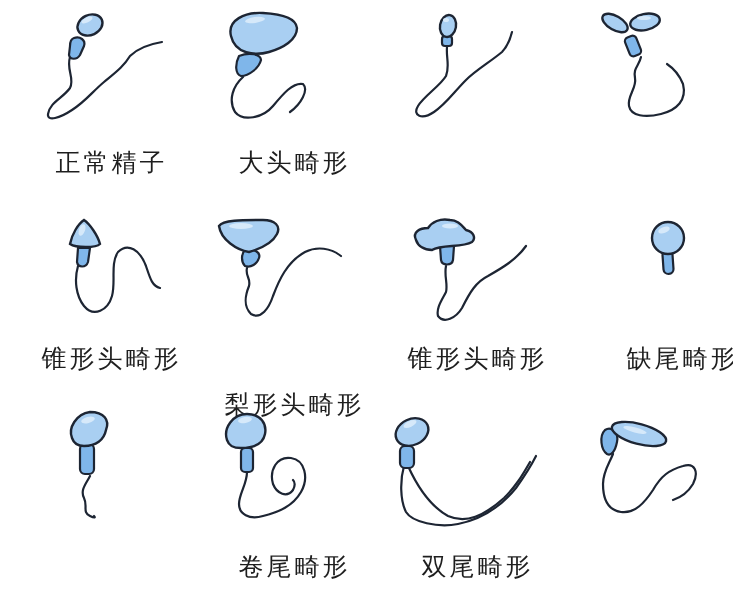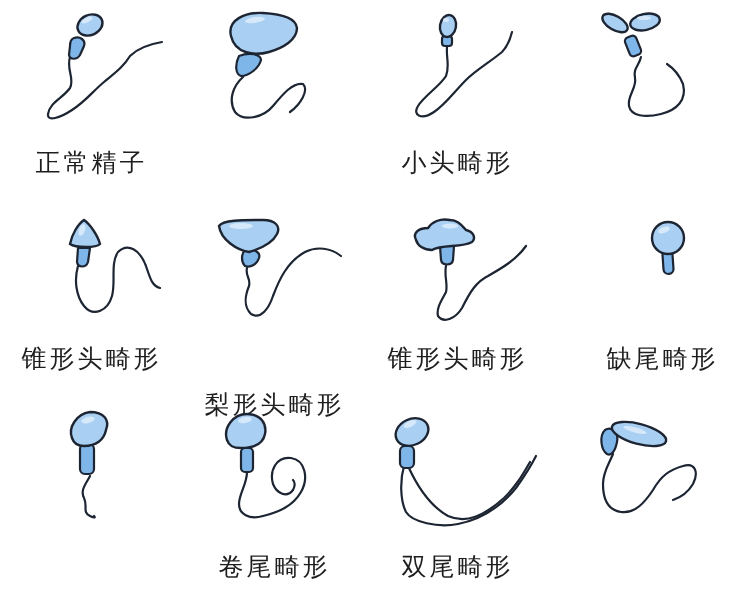--- a/index.html
+++ b/index.html
@@ -1,21 +1,21 @@
 <!DOCTYPE html>
 <html><head>
 <meta charset="utf-8">
 <style>
   html, body { margin: 0; padding: 0; background: #ffffff; }
   body { width: 733px; height: 590px; position: relative; overflow: hidden;
          font-family: "DejaVu Sans", "Liberation Sans", sans-serif; }
   .cell { position: absolute; width: 183px; height: 196px; }
   .cell svg { position: absolute; left: 0; top: 0; width: 183px; height: 150px; overflow: visible; }
   .label { position: absolute; left: 0; width: 183px; text-align: center;
-           font-size: 25px; color: #1e1e1e; letter-spacing: 3px; white-space: nowrap; }
+           font-size: 25px; color: #1e1e1e; letter-spacing: 3px; white-space: nowrap; padding-left: 20px; }
   .tail { fill: none; stroke: #1d2533; stroke-width: 2.2; stroke-linecap: round; stroke-linejoin: round; }
   .head { fill: #a9cff2; stroke: #1d2533; stroke-width: 2.4; }
   .mid  { fill: #7fb6ea; stroke: #1d2533; stroke-width: 2.2; }
   .shine { fill: #d6e9fa; stroke: none; }
 </style>
 </head>
 <body>
 
 <div>
 
@@ -29,30 +29,30 @@
     <div class="label" style="top:146px;">正常精子</div>
   </div>
 
   <div class="cell" style="left:183px;top:0;">
     <svg viewBox="0 0 183 150">
       <path class="tail" d="M60 77 C50 86,45 100,52 112 C60 122,80 118,90 106 C100 94,110 82,120 84 C126 90,118 104,107 112"></path>
       <path class="mid" d="M56 56 C66 52,78 54,78 60 C76 68,66 76,58 76 C52 74,52 64,56 56Z"></path>
       <path class="head" d="M48 36 C44 20,62 12,80 13 C98 14,113 18,114 28 C114 40,100 48,86 52 C72 56,52 54,48 36Z"></path>
       <ellipse class="shine" cx="72" cy="20" rx="10" ry="3" transform="rotate(-8 72 20)"></ellipse>
     </svg>
+    <div class="label" style="top:146px;">大头畸形</div>
   </div>
 
   <div class="cell" style="left:366px;top:0;">
     <svg viewBox="0 0 183 150">
       <path class="tail" d="M81 47 C80 58,84 66,80 76 C74 86,58 96,52 106 C46 116,56 120,68 112 C80 104,88 92,100 80 C110 70,124 62,136 52 C142 46,144 40,146 32"></path>
       <rect class="mid" x="76" y="36" width="10" height="10" rx="3"></rect>
       <ellipse class="head" cx="82" cy="26" rx="8" ry="11" transform="rotate(10 82 26)"></ellipse>
       <ellipse class="shine" cx="80" cy="20" rx="3" ry="2"></ellipse>
     </svg>
-    <div class="label" style="top:146px;">小头畸形</div>
   </div>
 
   <div class="cell" style="left:549px;top:0;">
     <svg viewBox="0 0 183 150">
       <path class="tail" d="M92 57 C90 66,84 68,86 78 C88 88,78 96,80 106 C82 116,96 118,112 114 C128 110,138 100,134 84 C130 74,124 68,118 64"></path>
       <rect class="mid" x="78" y="36" width="12" height="20" rx="4" transform="rotate(-22 84 46)"></rect>
       <ellipse class="head" cx="66" cy="23" rx="14" ry="7" transform="rotate(30 66 23)"></ellipse>
       <ellipse class="head" cx="96" cy="22" rx="15" ry="8" transform="rotate(-12 96 22)"></ellipse>
       <ellipse class="shine" cx="95" cy="18" rx="7" ry="2"></ellipse>
     </svg>

